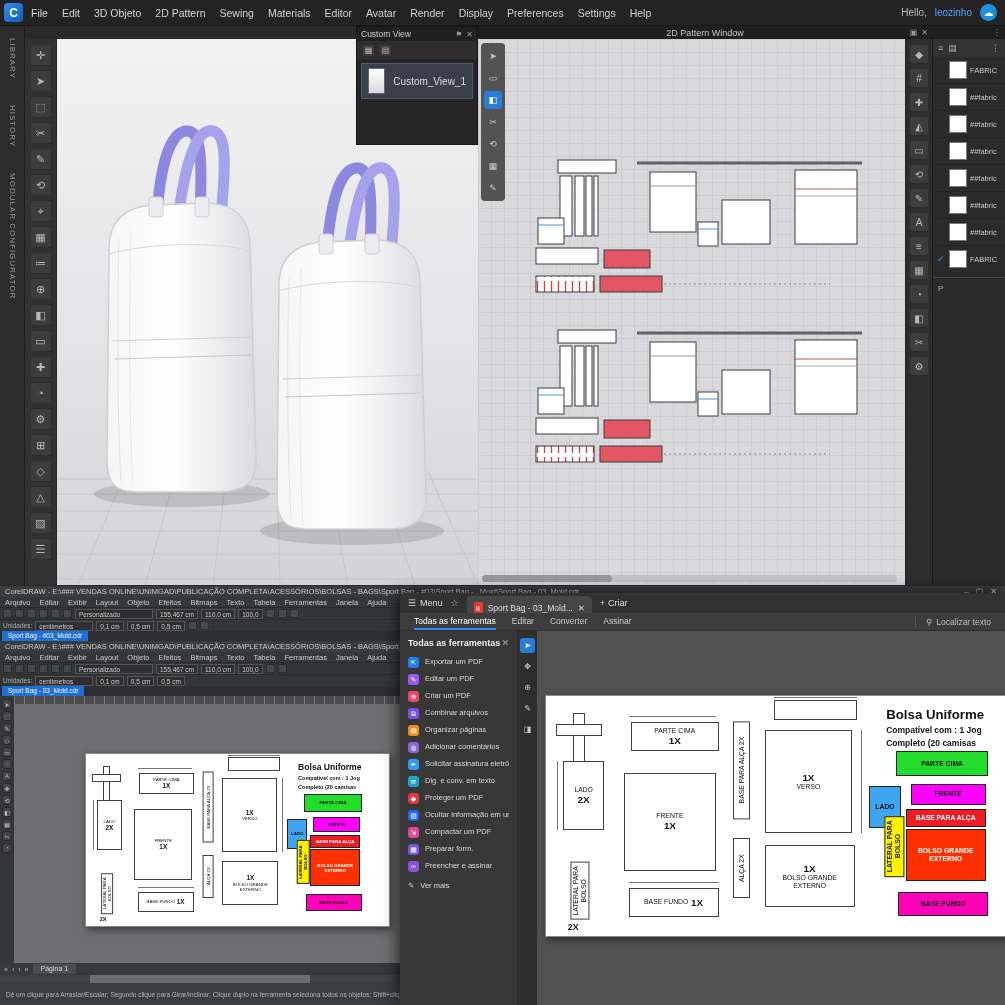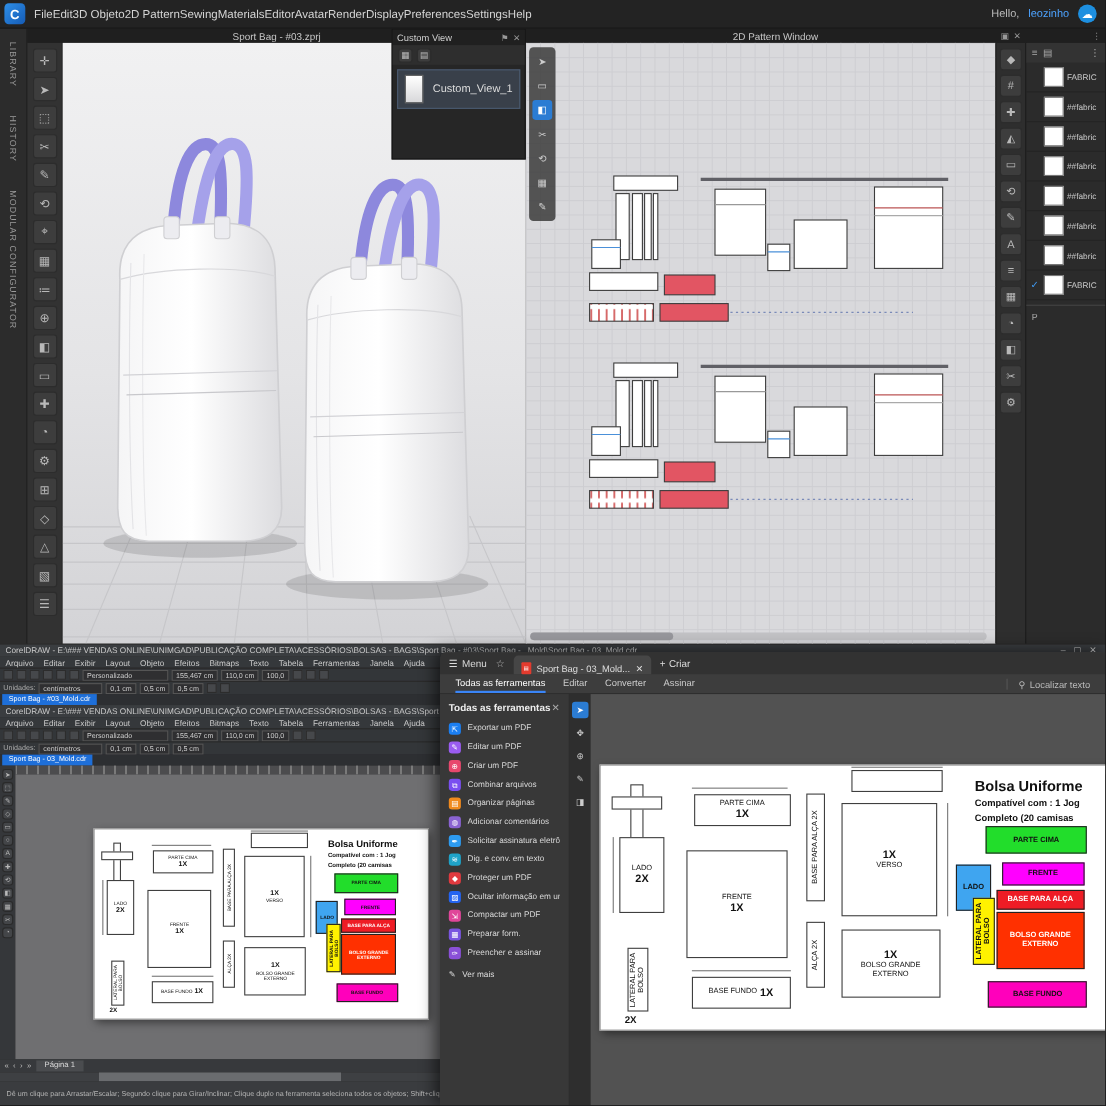--- a/index.html
+++ b/index.html
@@ -4,21 +4,21 @@
 <style>
 *{margin:0;padding:0;box-sizing:border-box}
 html,body{background:#111}
 body{font-family:"Liberation Sans",sans-serif}
 #screen{position:relative;width:1005px;height:1005px;overflow:hidden;background:#2a2a2a}
 .abs{position:absolute}
 
 
 #topbar{left:0;top:0;width:1005px;height:26px;background:#232323;display:flex;align-items:center;z-index:60;border-bottom:1px solid #181818}
 #logo{width:19px;height:19px;margin:0 8px 0 4px;border-radius:4px;background:linear-gradient(135deg,#2e8fe8,#155bb5);color:#fff;font-weight:bold;font-size:12px;display:flex;align-items:center;justify-content:center}
-#appmenus{display:flex;}
+#appmenus{display:flex;gap:14px}
 .appmenu{color:#d4d4d4;font-size:10.5px;cursor:default}
 #tb-right{margin-left:auto;display:flex;align-items:center;gap:8px;padding-right:8px}
 #greeting{color:#bbb;font-size:10px}
 #username{color:#4da3ff;font-size:10px;font-weight:normal}
 #cloudbtn{width:17px;height:17px;border-radius:50%;background:#1d8fe0;color:#fff;font-size:10px;display:flex;align-items:center;justify-content:center}
 
 
 #rail{left:0;top:26px;width:25px;height:559px;background:#2c2c2c;border-right:1px solid #1d1d1d;display:flex;flex-direction:column;align-items:center;padding-top:12px;gap:26px}
 .vtab{writing-mode:vertical-rl;font-size:8px;letter-spacing:1px;color:#9a9a9a;white-space:nowrap}
 
@@ -155,23 +155,20 @@
       <span id="cloudbtn">☁</span>
     </div>
   </div>
 
   <div id="rail" class="abs">
       <span class="vtab">LIBRARY</span>
       <span class="vtab">HISTORY</span>
       <span class="vtab">MODULAR CONFIGURATOR</span>
     </div>
 
-  <div id="title3d" class="abs">
-    <span>Sport Bag - #03.zprj</span>
-  </div>
   <div id="title2d" class="abs">
     <span>2D Pattern Window</span>
     <span class="wicons">
       <span>▣</span>
       <span>✕</span>
     </span>
   </div>
   <div id="titlestub" class="abs">
     <span>⋮</span>
   </div>

